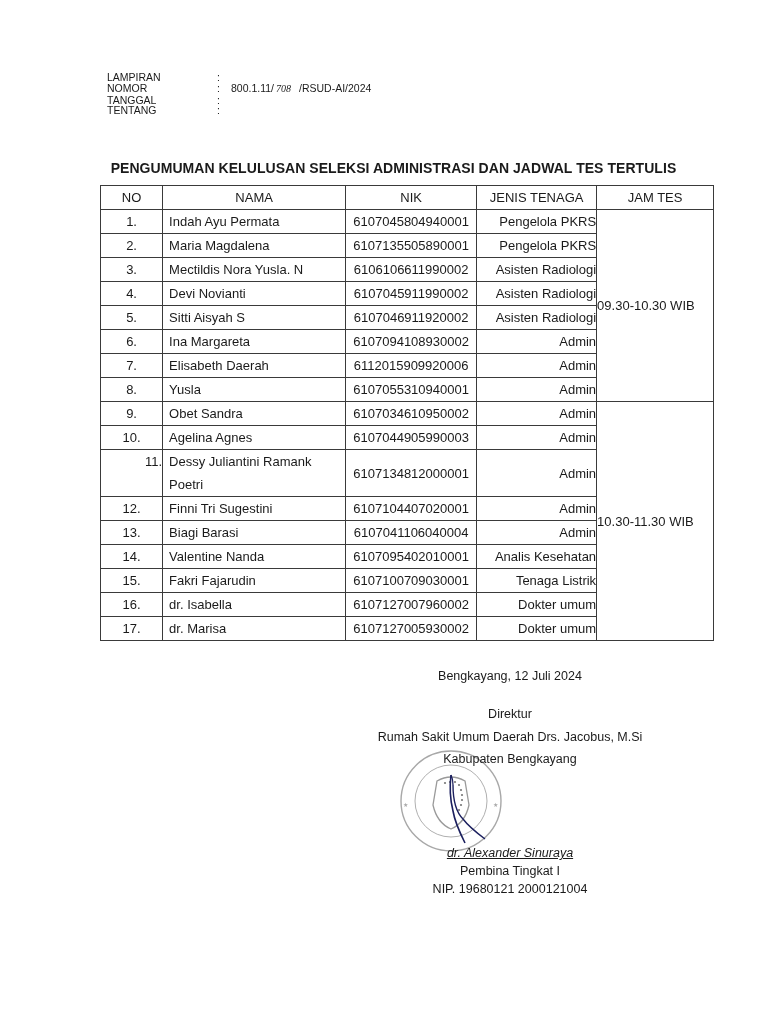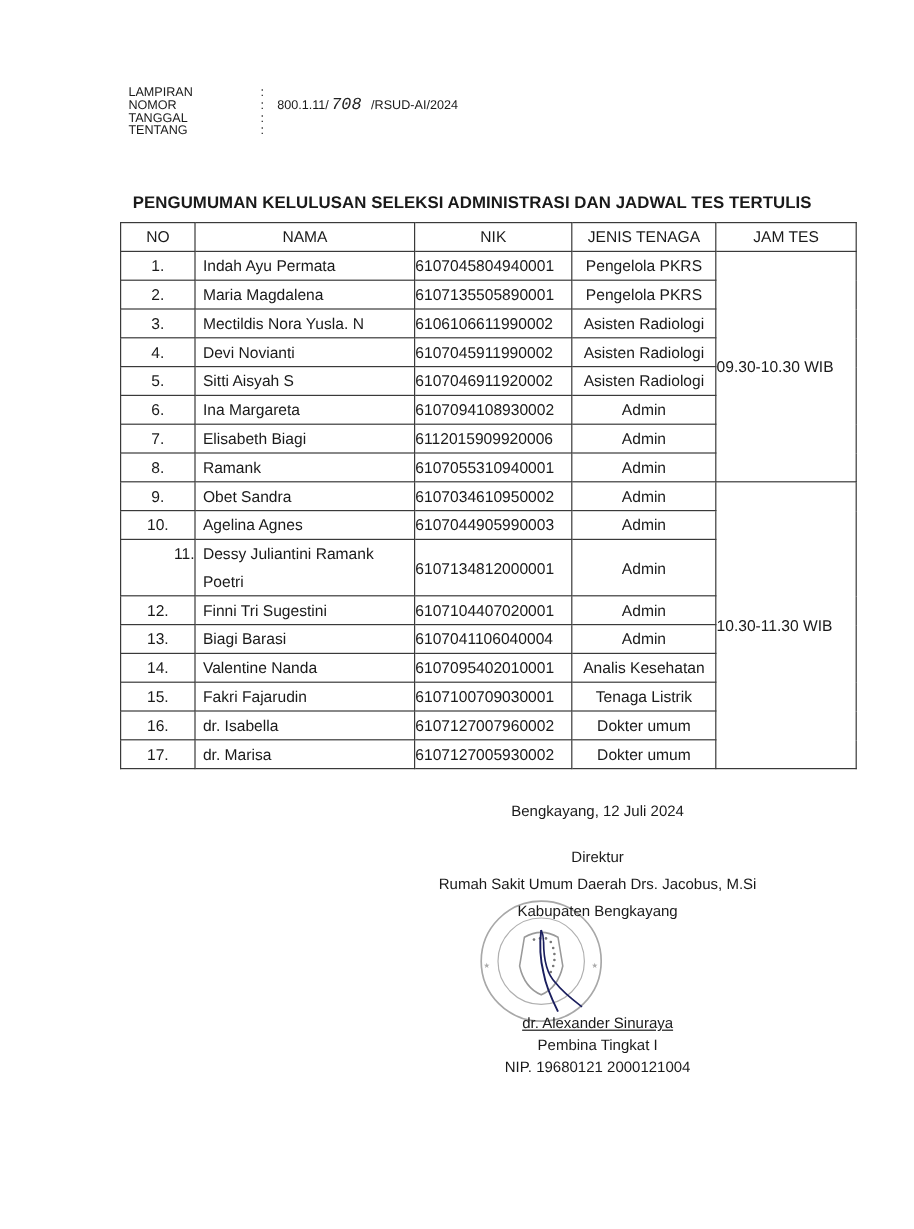--- a/index.html
+++ b/index.html
@@ -13,22 +13,22 @@
   }
   .meta {
     position: absolute; left: 107px; top: 72px;
     font-size: 10.5px; line-height: 10.8px;
   }
   .meta-row { display: flex; }
   .meta-label { width: 110px; }
   .meta-colon { width: 14px; }
   .meta-value { width: 460px; text-align: justify; }
   .meta-value .hand {
-    font-family: Liberation Mono, monospace; font-style: italic;
-    color: #222; margin: 4px 8px 0 2px; font-size: 14px;
+    font-family: Liberation Serif, serif; font-style: italic;
+    color: #222; margin: 4px 8px 0 2px; font-size: 10px;
   }
   .title {
     position: absolute; left: 100px; top: 160px; width: 587px;
     text-align: center; font-weight: bold; font-size: 14px;
     letter-spacing: 0.05px;
   }
   table.main {
     position: absolute; left: 100px; top: 185px;
     border-collapse: collapse;
     font-size: 13px;
@@ -37,35 +37,35 @@
   table.main td, table.main th {
     border: 1.2px solid #3a3a3a;
     padding: 0;
     height: 23px;
     font-weight: normal;
     vertical-align: middle;
   }
   th { text-align: center; }
   td.no { text-align: center; }
   td.nama { padding-left: 6px !important; }
-  td.nik { text-align: left; }
-  td.jenis { text-align: center; }
+  td.nik { text-align: center; }
+  td.jenis { text-align: right; }
   td.jam { text-align: left; vertical-align: middle; }
   td.tall { height: 47px; vertical-align: top; line-height: 23px; }
   td.tall.no { vertical-align: top; line-height: 23px; padding-left: 44px; }
 
   .sig {
-    position: absolute; left: 328px; width: 340px; text-align: center;
+    position: absolute; left: 340px; width: 340px; text-align: center;
     font-size: 12.5px;
   }
   .stamp {
     position: absolute; left: 393px; top: 745px;
     width: 116px; height: 108px;
   }
-  .signer-name { text-decoration: underline; }
+  .signer-name { text-decoration: underline; font-style: italic; }
 </style>
 </head>
 <body>
 
 <div class="meta">
   <div class="meta-row">
     <span class="meta-label">LAMPIRAN</span>
     <span class="meta-colon">:</span>
   </div>
   <div class="meta-row">
@@ -135,27 +135,27 @@
       <td class="jenis">Asisten Radiologi</td>
     </tr>
     <tr>
       <td class="no">6.</td>
       <td class="nama">Ina Margareta</td>
       <td class="nik">6107094108930002</td>
       <td class="jenis">Admin</td>
     </tr>
     <tr>
       <td class="no">7.</td>
-      <td class="nama">Elisabeth Biagi</td>
+      <td class="nama">Elisabeth Daerah</td>
       <td class="nik">6112015909920006</td>
       <td class="jenis">Admin</td>
     </tr>
     <tr>
       <td class="no">8.</td>
-      <td class="nama">Ramank</td>
+      <td class="nama">Yusla</td>
       <td class="nik">6107055310940001</td>
       <td class="jenis">Admin</td>
     </tr>
     <tr>
       <td class="no">9.</td>
       <td class="nama">Obet Sandra</td>
       <td class="nik">6107034610950002</td>
       <td class="jenis">Admin</td>
       <td class="jam" rowspan="9">10.30-11.30 WIB</td>
     </tr>

